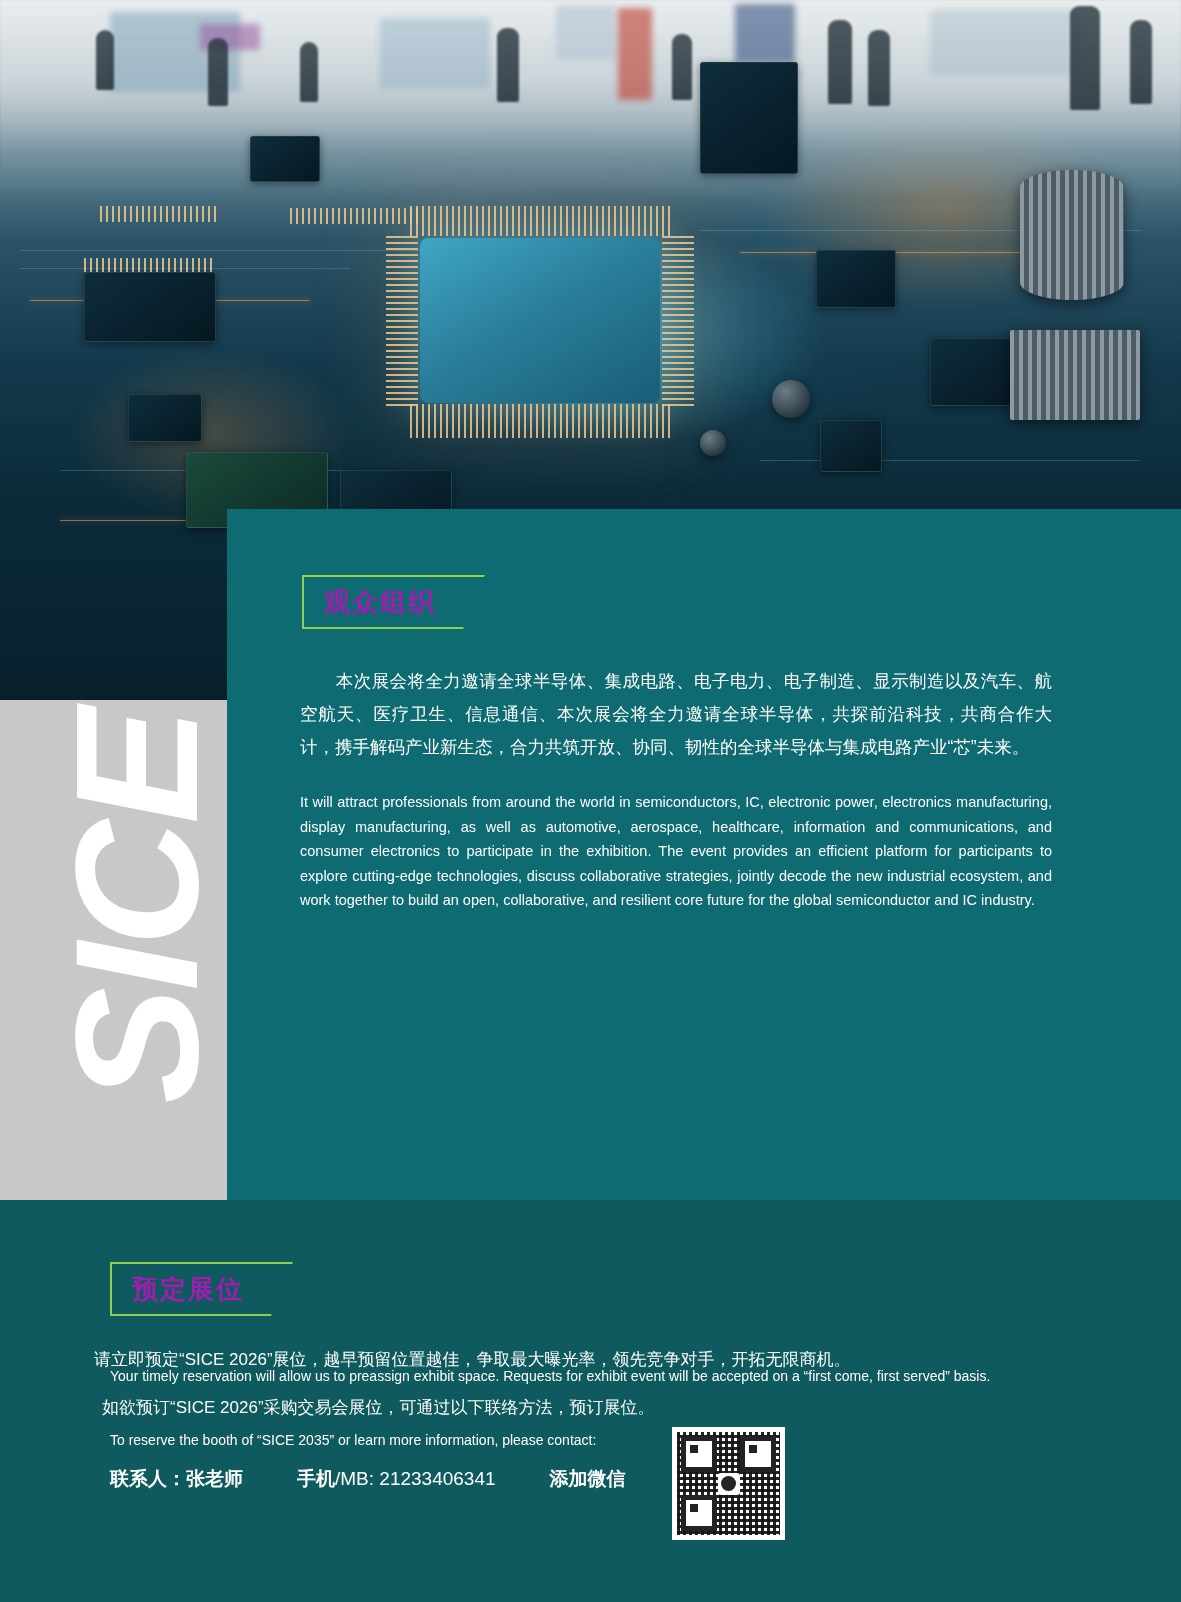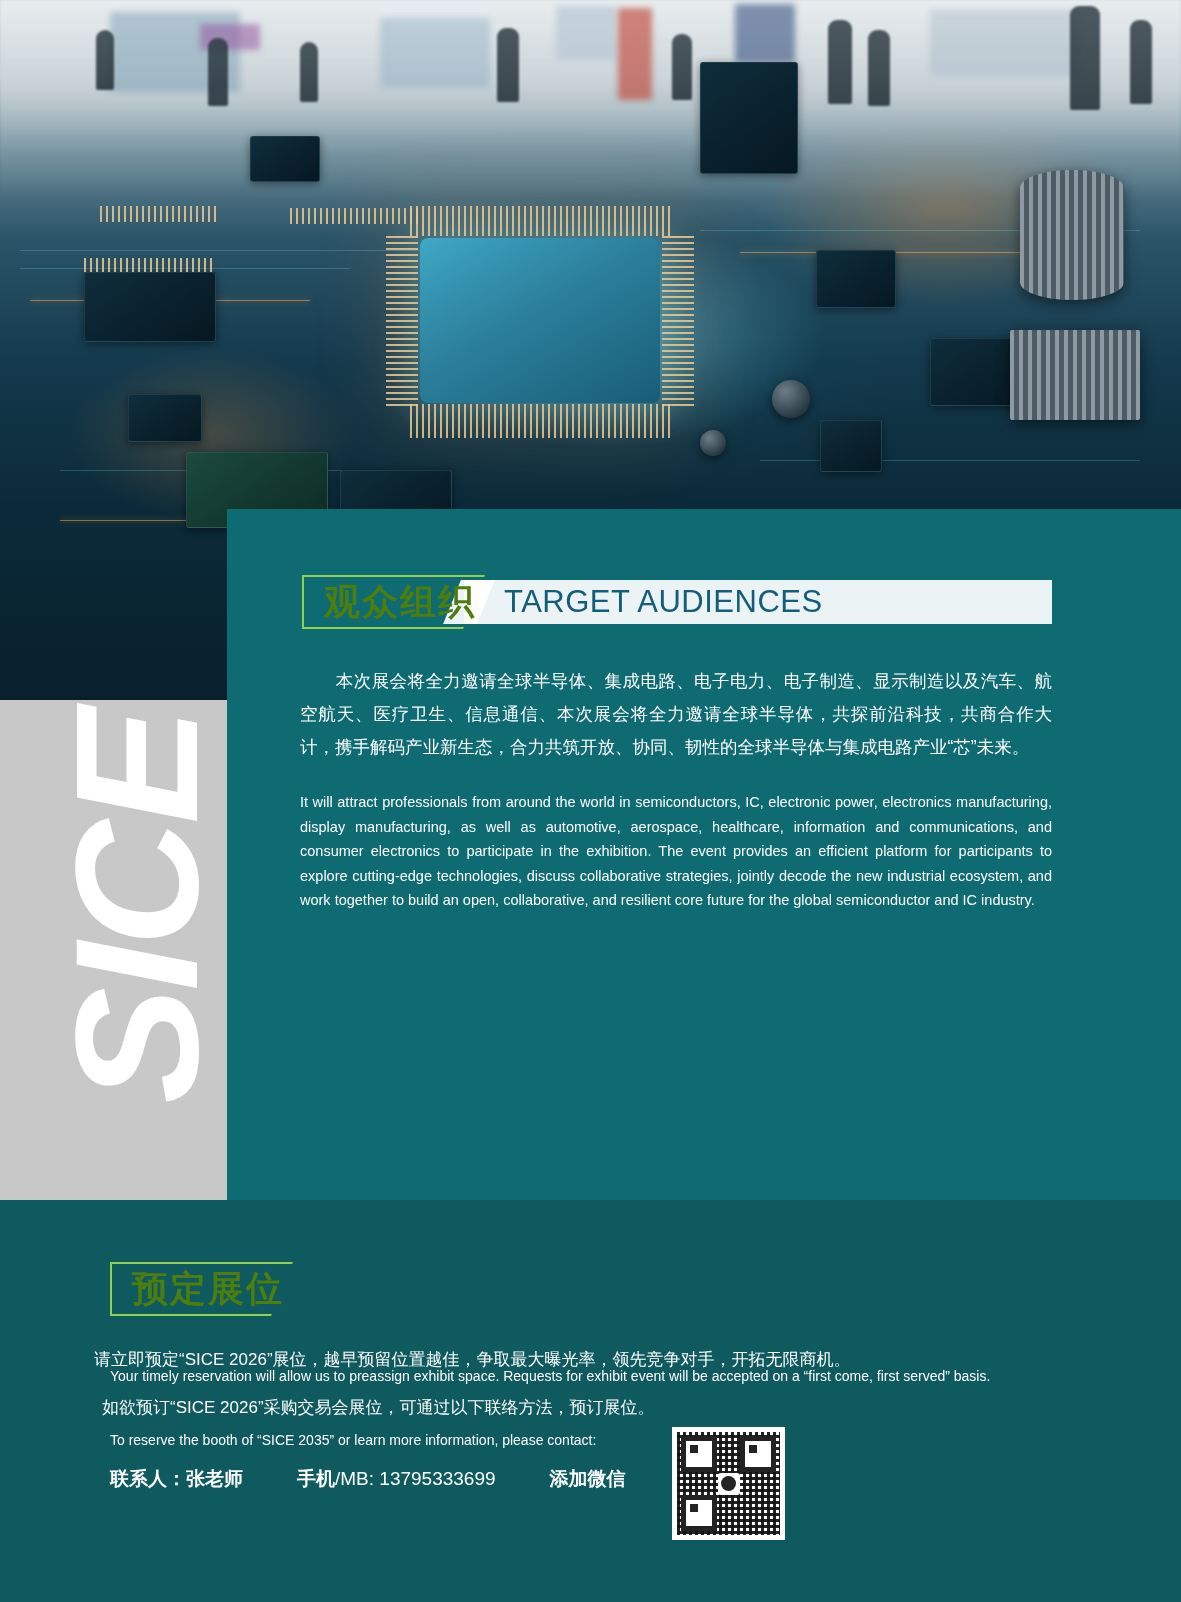--- a/index.html
+++ b/index.html
@@ -159,23 +159,23 @@
     right: -6px; top: -2px;
     width: 44px; height: 58px;
     background: #0e6b72;
     transform: skewX(-22deg);
   }
   .bracket.lower::after { background: #0e5a5e; }
   .cn-title {
     position: absolute;
     left: 22px; top: 50%;
     transform: translateY(-50%);
-    font-size: 36px;
+    font-size: 26px;
     font-weight: 700;
-    color: #4d7c0f;
+    color: #a21caf;
     letter-spacing: 2px;
     white-space: nowrap;
     z-index: 2;
     font-family: "Liberation Sans", sans-serif;
   }
   .en-band {
     position: relative;
     height: 44px;
     background: rgba(255,255,255,0.92);
     display: flex;
@@ -365,23 +365,20 @@
 <div class="grey-panel">
   <div class="watermark">SICE</div>
 </div>
 
 <div class="teal-panel"></div>
 
 <div class="heading" style="left:302px; top:575px; width:750px;">
   <div class="bracket">
     <div class="cn-title">观众组织</div>
   </div>
-  <div class="en-band" style="width:590px;">
-    <span class="en-title">TARGET AUDIENCES</span>
-  </div>
 </div>
 
 <div class="cn-body" style="left:300px; top:665px; width:752px;">　　本次展会将全力邀请全球半导体、集成电路、电子电力、电子制造、显示制造以及汽车、航空航天、医疗卫生、信息通信、本次展会将全力邀请全球半导体，共探前沿科技，共商合作大计，携手解码产业新生态，合力共筑开放、协同、韧性的全球半导体与集成电路产业“芯”未来。</div>
 
 <div class="en-body" style="left:300px; top:790px; width:752px;">It will attract professionals from around the world in semiconductors, IC, electronic power, electronics manufacturing, display manufacturing, as well as automotive, aerospace, healthcare, information and communications, and consumer electronics to participate in the exhibition. The event provides an efficient platform for participants to explore cutting-edge technologies, discuss collaborative strategies, jointly decode the new industrial ecosystem, and work together to build an open, collaborative, and resilient core future for the global semiconductor and IC industry.</div>
 
 <div class="teal-lower"></div>
 
 <div class="heading" style="left:110px; top:1262px; width:1032px;">
   <div class="bracket lower">
@@ -392,21 +389,21 @@
 <div class="booth-cn" style="left:94px; top:1335px; width:960px;margin-top:11px;">请立即预定“SICE 2026”展位，越早预留位置越佳，争取最大曝光率，领先竞争对手，开拓无限商机。</div>
 <div class="booth-en" style="left:110px; top:1365px; width:960px;">Your timely reservation will allow us to preassign exhibit space. Requests for exhibit event will be accepted on a “first come, first served” basis.</div>
 <div class="booth-cn" style="left:102px; top:1394px; width:960px;">如欲预订“SICE 2026”采购交易会展位，可通过以下联络方法，预订展位。</div>
 <div class="booth-en" style="left:110px; top:1429px; width:560px;">To reserve the booth of “SICE 2035” or learn more information, please contact:</div>
 
 <div class="contact-row">
   <span class="contact-item">
     <span class="contact-label">联系人：</span><span class="contact-label">张老师</span>
   </span>
   <span class="contact-item">
-    <span class="contact-label">手机</span><span>/MB: 13795333699</span>
+    <span class="contact-label">手机</span><span>/MB: 21233406341</span>
   </span>
   <span class="contact-item contact-label">添加微信</span>
 </div>
 
 <div class="qr">
   <div class="qr-inner">
     <div class="qr-eye tl"></div>
     <div class="qr-eye tr"></div>
     <div class="qr-eye bl"></div>
     <div class="qr-logo">

